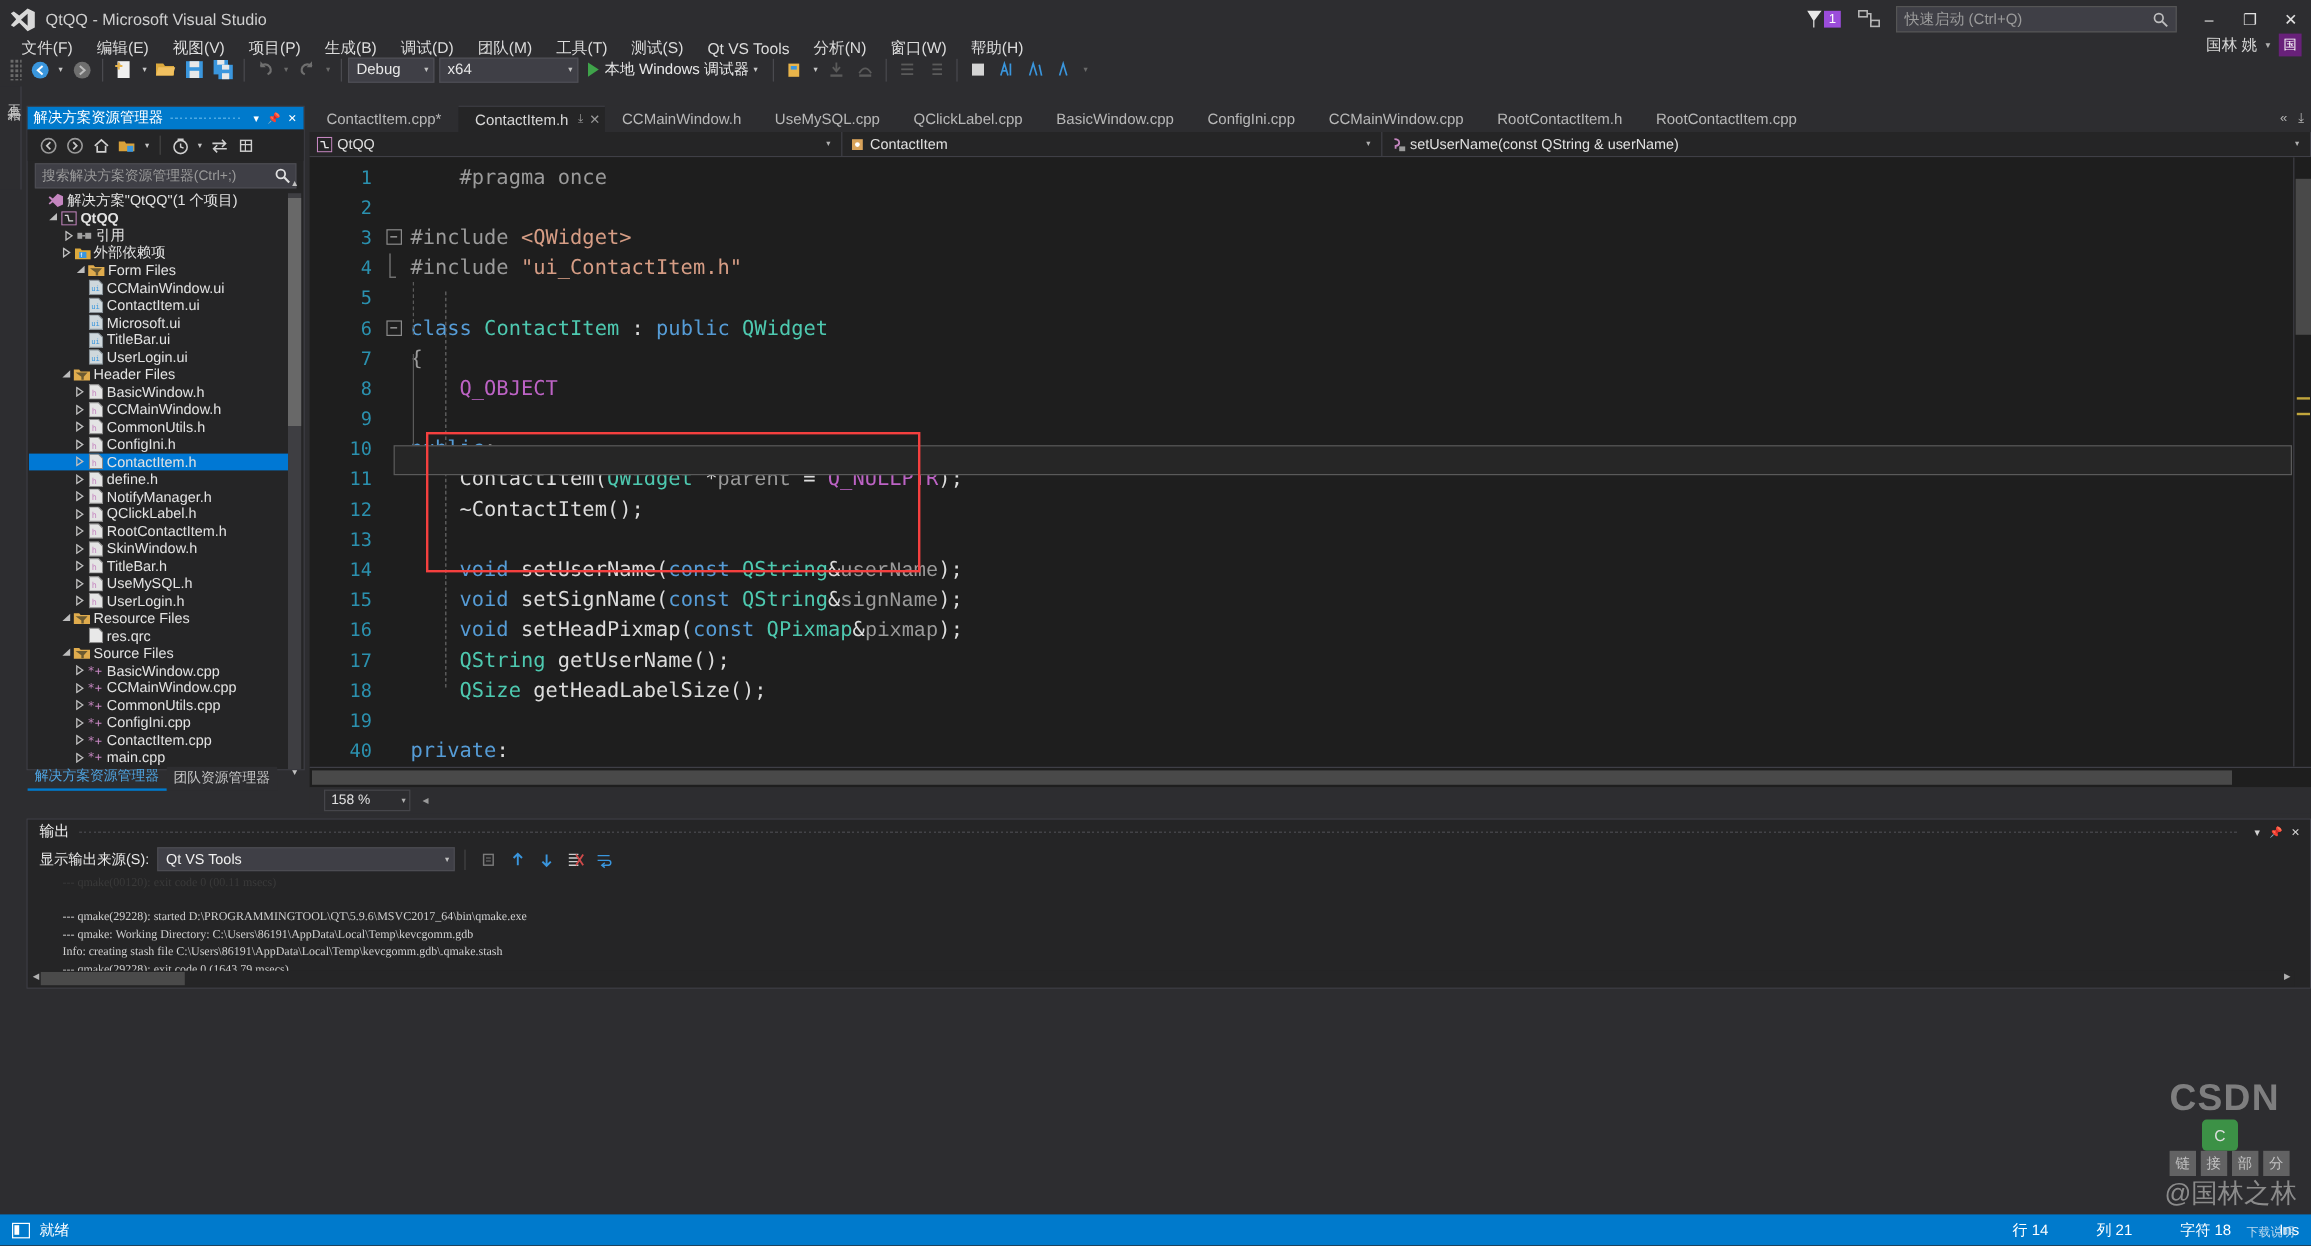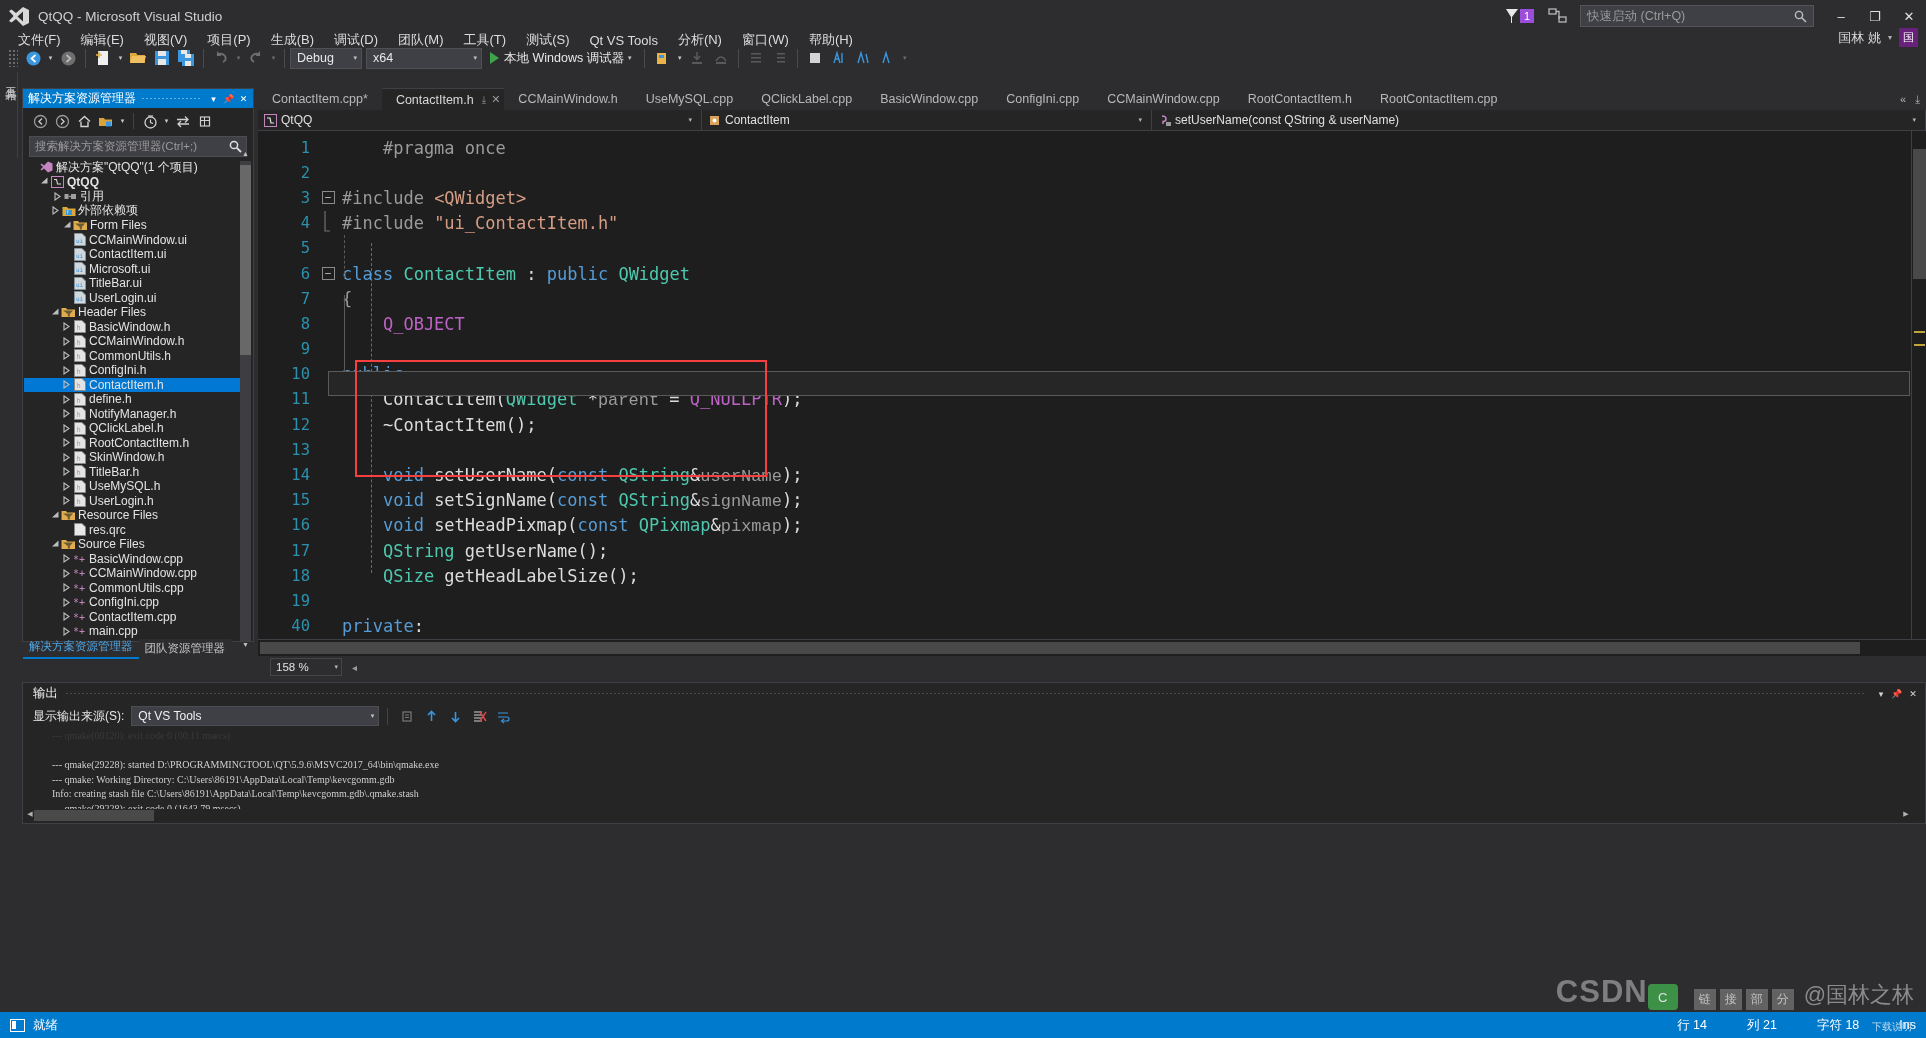--- a/index.html
+++ b/index.html
@@ -159,21 +159,21 @@
 
   
   .statusbar { position:absolute; left:0; bottom:0; width:1926px; height:26px; background:#007acc; display:flex; align-items:center; }
   .st-ico { width:15px; height:13px; margin:0 8px 0 10px; border:1.5px solid #fff; position:relative; }
   .st-ico:after { content:''; position:absolute; left:1px; top:1px; width:4px; height:8px; background:#fff; }
   .st-ready { font-size:12.5px; color:#fff; }
   .st-fields { margin-left:auto; display:flex; align-items:center; padding-right:10px; }
   .st-f { font-size:12.5px; color:#fff; margin-left:40px; white-space:nowrap; }
 
   
-  .watermark { position:absolute; right:12px; bottom:28px; display:flex; align-items:flex-end; opacity:.85; }
+  .watermark { position:absolute; right:12px; bottom:28px; display:flex; align-items:center; opacity:.85;flex-direction:column; }
   .wm-text { font-size:31px; color:#8d8d8d; letter-spacing:1px; font-weight:bold; }
   .wm-sub { font-size:22px; color:#9c9c9c; margin-left:10px; }
   .wm-chips { display:flex; margin-left:8px; gap:4px; }
   .wm-chip { background:#6c6c6c; color:#ddd; font-size:12px; padding:2px 5px; }
   .wm-logo { width:30px;height:26px;background:#3fa34a;border-radius:4px;margin-right:8px; display:flex;align-items:center;justify-content:center;color:#fff;font-size:13px;}
   .tiny-bl { position:absolute; right:14px; bottom:4px; font-size:10px; color:#bcd9ee; }
 </style>
 </head>
 <body>
 

